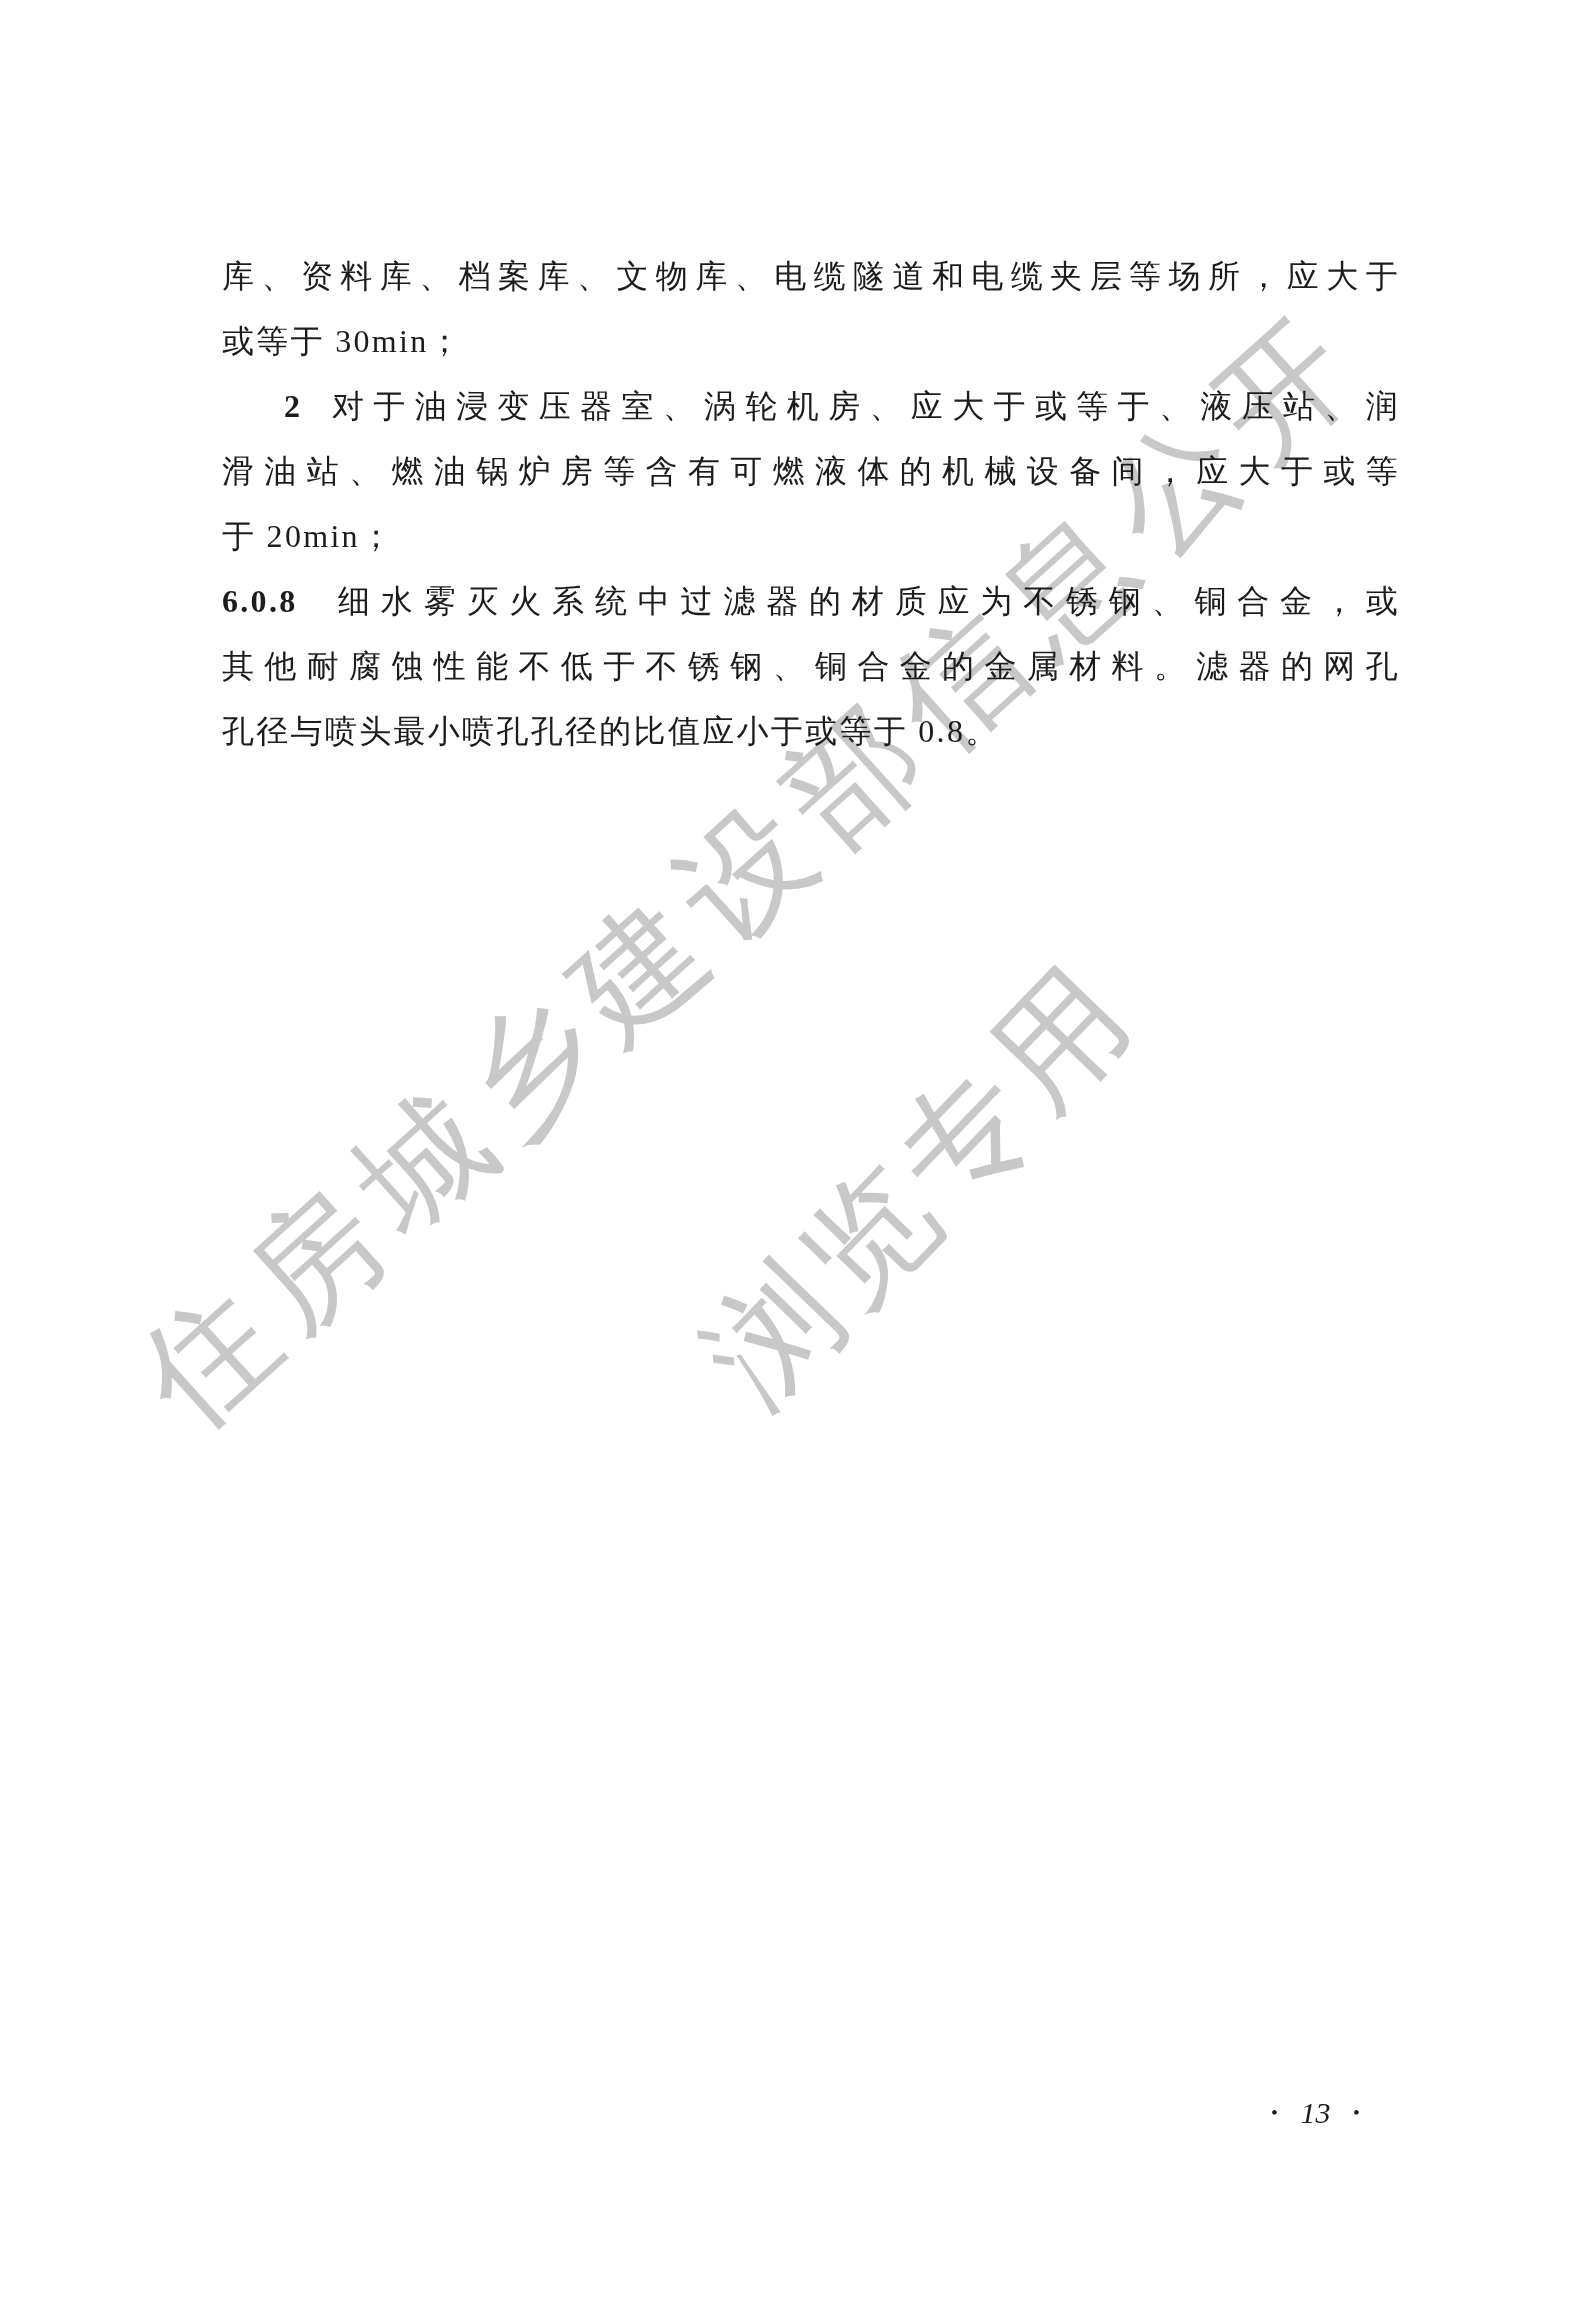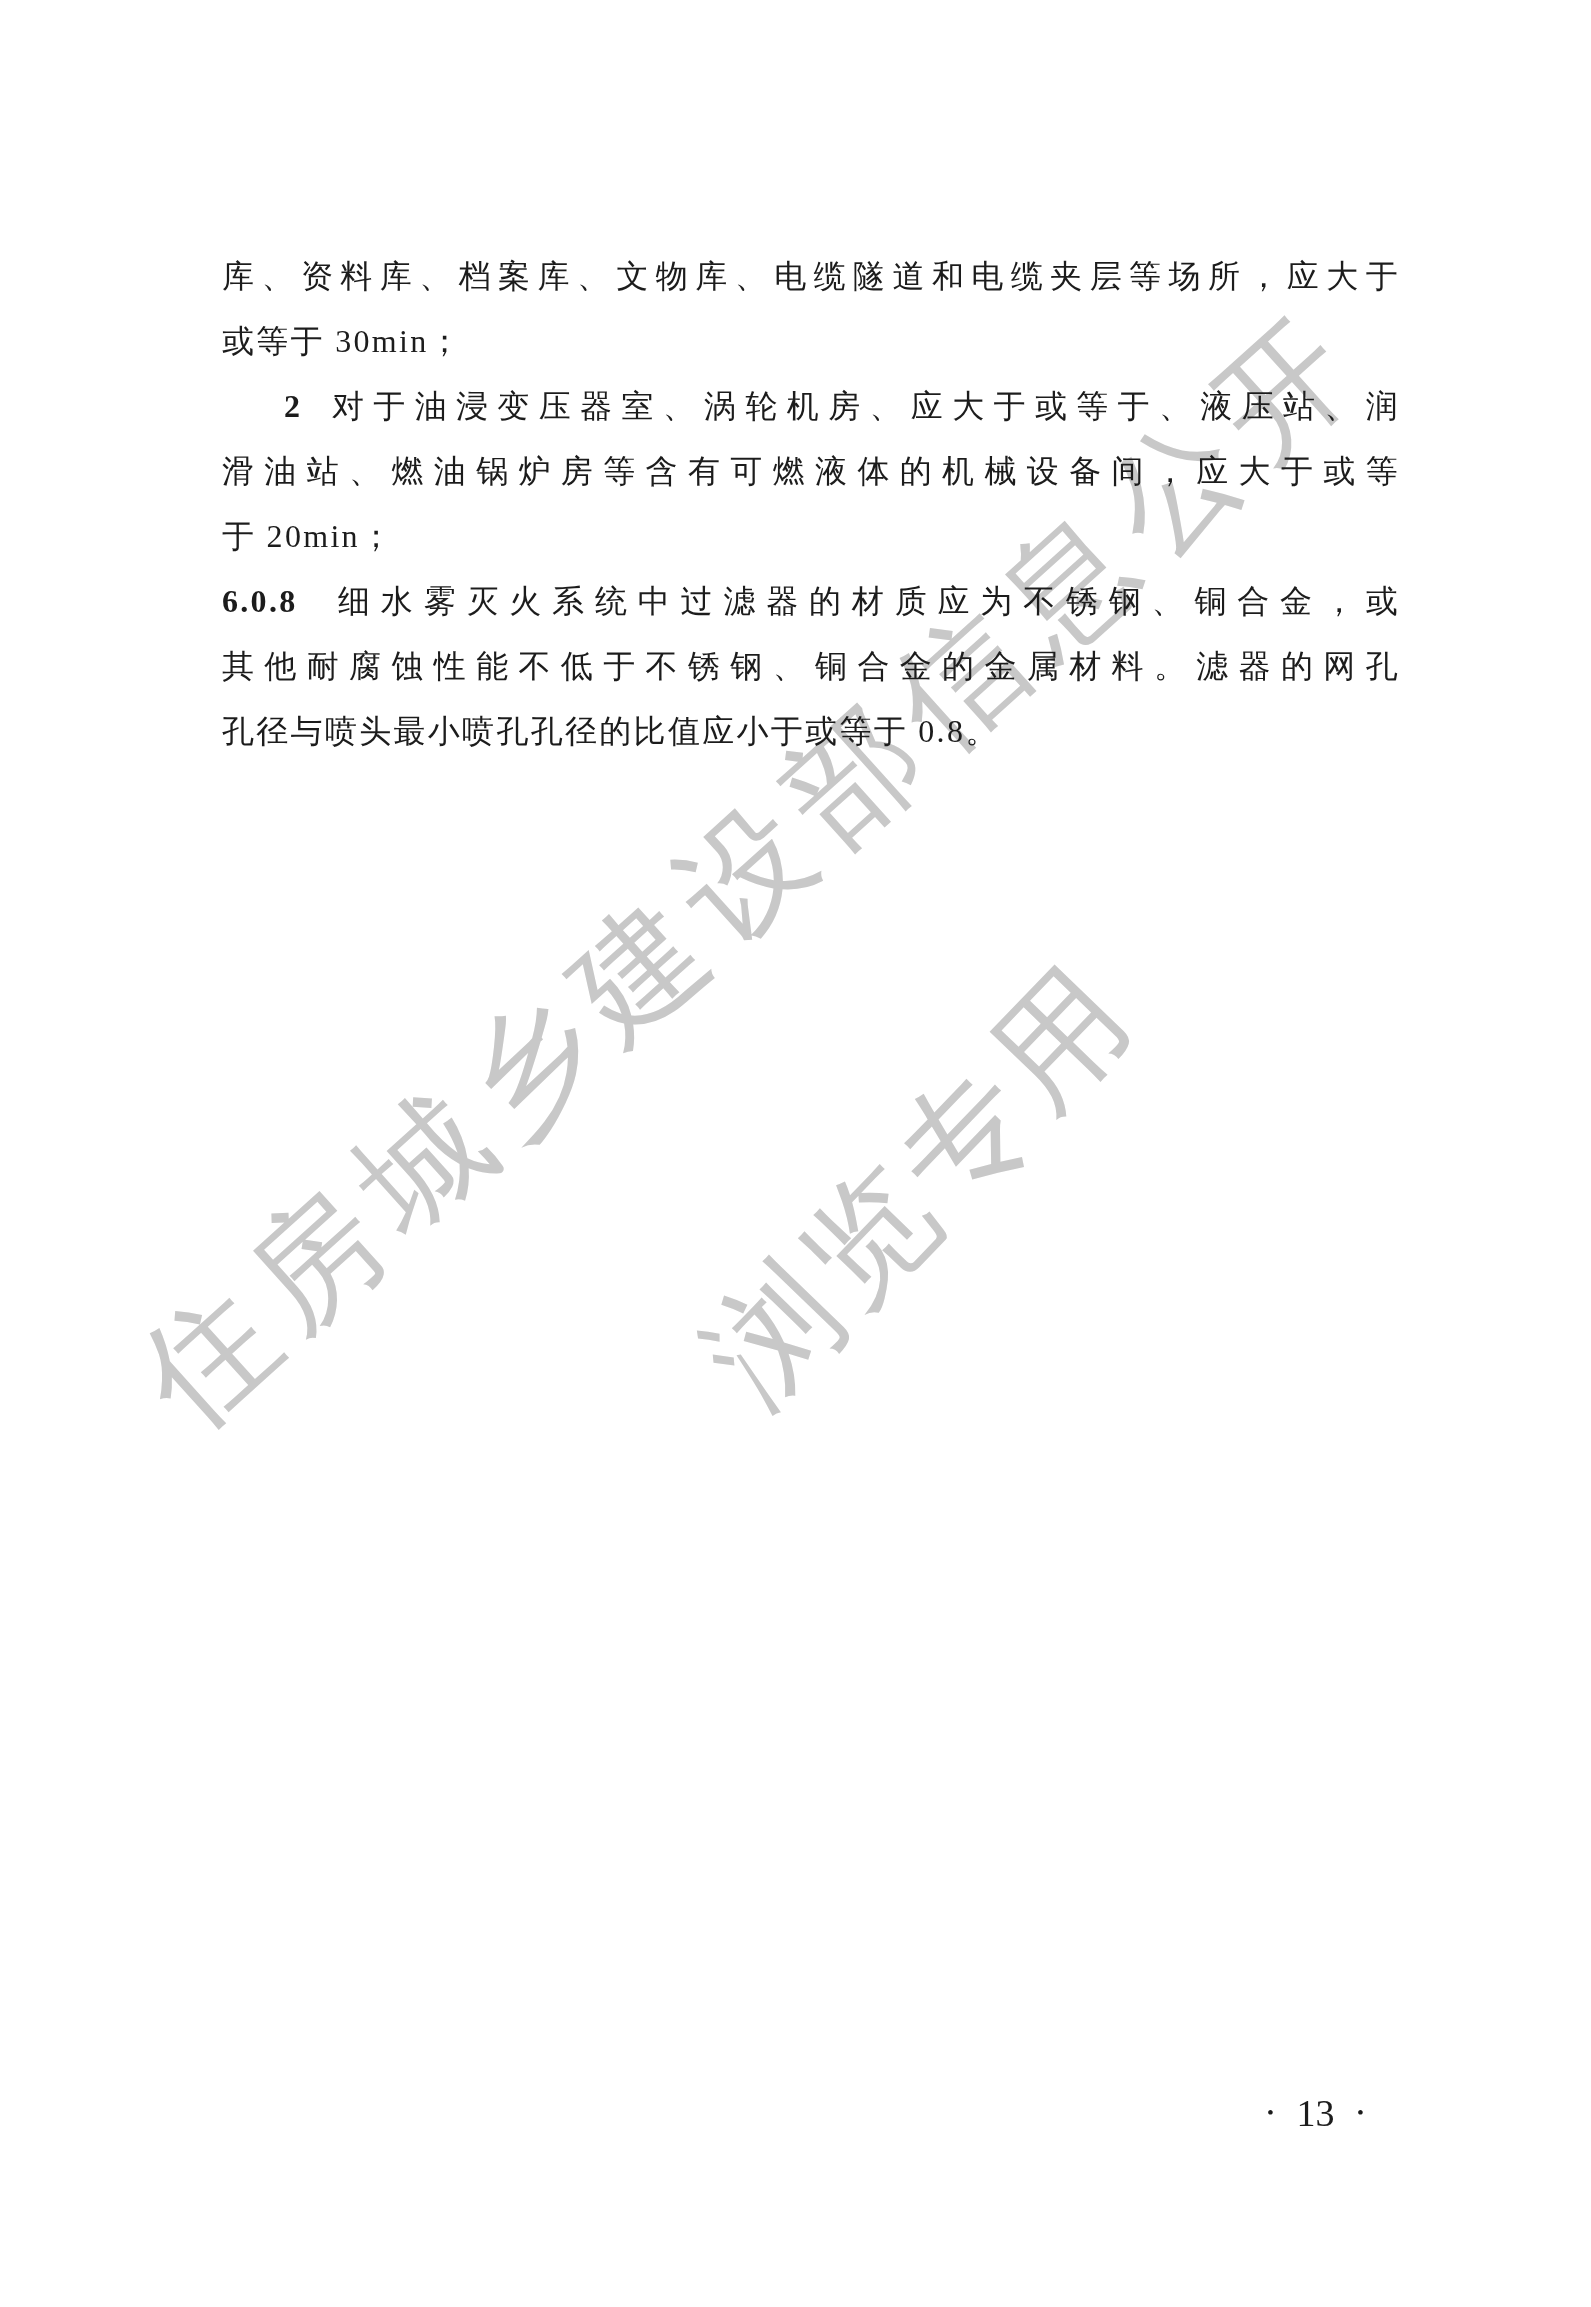--- a/index.html
+++ b/index.html
@@ -78,22 +78,23 @@
     justify-content: center;
     gap: 22.6px;
     color: var(--ink, #1c1c1c);
     z-index: 2;
   }
   .footer .dot {
     font-size: 19.6px;
     line-height: 1;
   }
   .footer .num {
-    font-size: 38px;
+    font-size: 30px;
     line-height: 1;
+    font-style: italic;
   }
 </style>
 </head>
 <body>
 
 <div class="page" style="--paper: #ffffff; --ink: #1c1c1c; --wm: #c8c8c8;">
 
   <div class="watermark wm-main">住房城乡建设部信息公开</div>
 
   <div class="watermark wm-browse">浏览专用</div>

